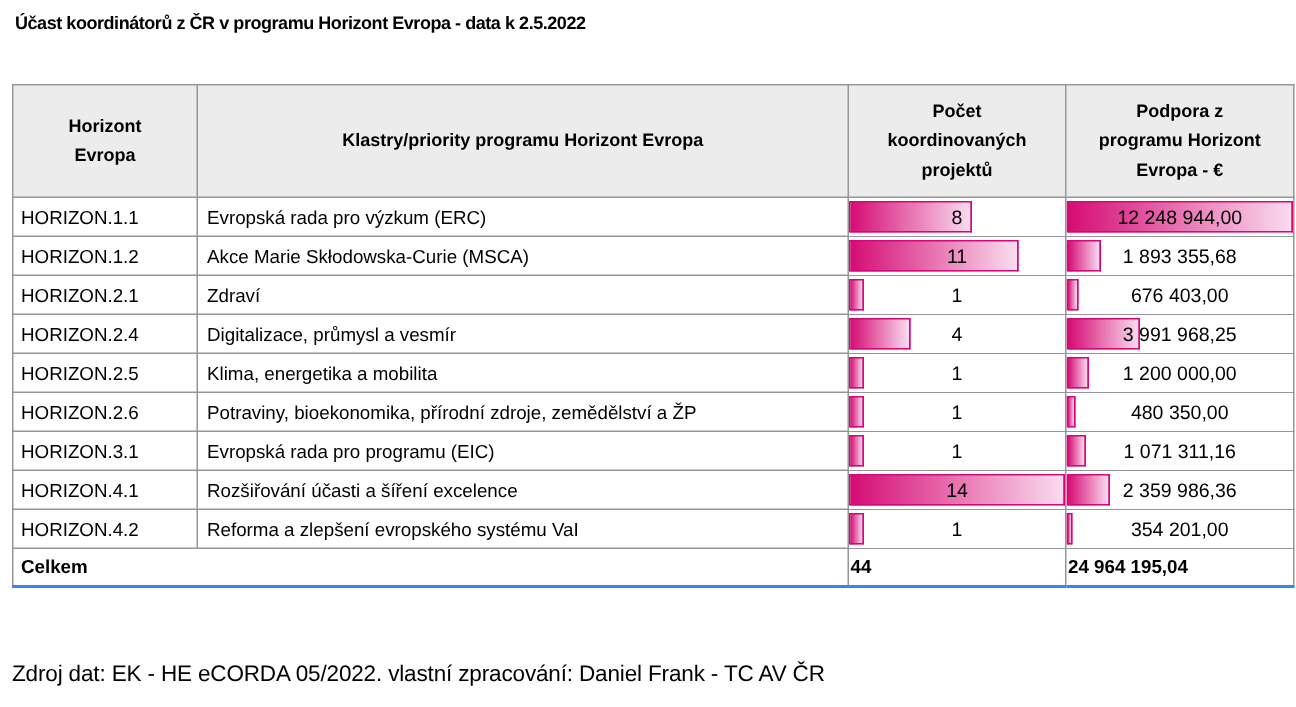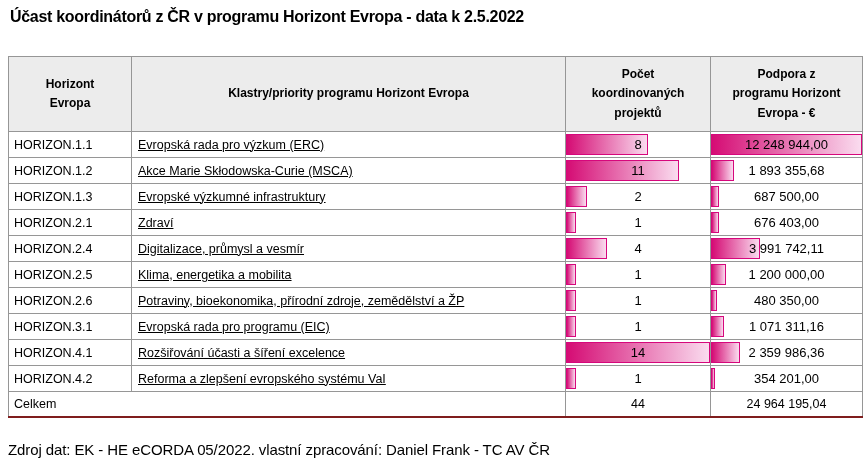--- a/index.html
+++ b/index.html
@@ -10,21 +10,21 @@
     height: 471px;
     font-family: "Liberation Sans", sans-serif;
     color: #000;
     overflow: hidden;
     position: relative;
   }
   .title {
     position: absolute;
     left: 10px;
     top: 8px;
-    font-size: 16px;
+    font-size: 12px;
     font-weight: bold;
     letter-spacing: -0.3px;
     white-space: nowrap;
     text-align: center;
   }
   table.report {
     position: absolute;
     left: 8px;
     top: 56px;
     width: 854px;
@@ -47,49 +47,49 @@
     line-height: 1.6;
     padding: 0 2px;
   }
   .report tbody td {
     height: 25px;
     font-size: 12.5px;
     vertical-align: middle;
     background: #ffffff;
   }
   .c-code { padding-left: 5px; font-size: 12px; }
-  .c-cluster { padding-left: 6px; text-decoration: underline; }
+  .c-cluster { padding-left: 6px; }
   .bar-cell { position: relative; padding: 0; overflow: hidden; }
   .bar {
     position: absolute;
     left: 0;
     top: 2px;
     height: 21px;
     background: linear-gradient(90deg, #d50c74, #fadcef);
     border: 1px solid #d6077c;
     box-sizing: border-box;
   }
   .cellval {
     position: relative;
     z-index: 1;
     text-align: center;
     font-size: 13px;
     line-height: 25px;
   }
   .total-row td {
     background: #ececec;
-    font-weight: normal;
+    font-weight: bold;
     font-size: 13px;
     height: 26px;
     border-top: 1px solid #777777;
-    border-bottom: 2px solid #7f1d1d;
+    border-bottom: 2px solid #3b82f6;
     vertical-align: middle;
   }
   .total-label { padding-left: 5px; text-align: left; }
-  .total-num { text-align: center; }
+  .total-num { }
   .footer {
     position: absolute;
     left: 8px;
     top: 441px;
     font-size: 15px;
     letter-spacing: -0.1px;
     white-space: nowrap;
   }
 </style>
 </head>
@@ -137,32 +137,20 @@
     <td class="bar-cell">
       <div class="bar projects-bar" style="width: 78.5714%; background: linear-gradient(90deg, rgb(213, 12, 116), rgb(250, 220, 239)); border-color: rgb(214, 7, 124);"></div>
       <div class="cellval projects-val">11</div>
     </td>
     <td class="bar-cell">
       <div class="bar support-bar" style="width: 15.4573%; background: linear-gradient(90deg, rgb(213, 12, 116), rgb(250, 220, 239)); border-color: rgb(214, 7, 124);"></div>
       <div class="cellval support-val">1 893 355,68</div>
     </td>
   </tr>
 
-  <tr>
-    <td class="c-code"><span class="code">HORIZON.1.3</span></td>
-    <td class="c-cluster"><span class="cluster">Evropské výzkumné infrastruktury</span></td>
-    <td class="bar-cell">
-      <div class="bar projects-bar" style="width: 14.2857%; background: linear-gradient(90deg, rgb(213, 12, 116), rgb(250, 220, 239)); border-color: rgb(214, 7, 124);"></div>
-      <div class="cellval projects-val">2</div>
-    </td>
-    <td class="bar-cell">
-      <div class="bar support-bar" style="width: 5.61273%; background: linear-gradient(90deg, rgb(213, 12, 116), rgb(250, 220, 239)); border-color: rgb(214, 7, 124);"></div>
-      <div class="cellval support-val">687 500,00</div>
-    </td>
-  </tr>
 
   <tr>
     <td class="c-code"><span class="code">HORIZON.2.1</span></td>
     <td class="c-cluster"><span class="cluster">Zdraví</span></td>
     <td class="bar-cell">
       <div class="bar projects-bar" style="width: 7.14286%; background: linear-gradient(90deg, rgb(213, 12, 116), rgb(250, 220, 239)); border-color: rgb(214, 7, 124);"></div>
       <div class="cellval projects-val">1</div>
     </td>
     <td class="bar-cell">
       <div class="bar support-bar" style="width: 5.52213%; background: linear-gradient(90deg, rgb(213, 12, 116), rgb(250, 220, 239)); border-color: rgb(214, 7, 124);"></div>
@@ -172,21 +160,21 @@
 
   <tr>
     <td class="c-code"><span class="code">HORIZON.2.4</span></td>
     <td class="c-cluster"><span class="cluster">Digitalizace, průmysl a vesmír</span></td>
     <td class="bar-cell">
       <div class="bar projects-bar" style="width: 28.5714%; background: linear-gradient(90deg, rgb(213, 12, 116), rgb(250, 220, 239)); border-color: rgb(214, 7, 124);"></div>
       <div class="cellval projects-val">4</div>
     </td>
     <td class="bar-cell">
       <div class="bar support-bar" style="width: 32.5892%; background: linear-gradient(90deg, rgb(213, 12, 116), rgb(250, 220, 239)); border-color: rgb(214, 7, 124);"></div>
-      <div class="cellval support-val">3 991 742,11</div>
+      <div class="cellval support-val">3 991 968,25</div>
     </td>
   </tr>
 
   <tr>
     <td class="c-code"><span class="code">HORIZON.2.5</span></td>
     <td class="c-cluster"><span class="cluster">Klima, energetika a mobilita</span></td>
     <td class="bar-cell">
       <div class="bar projects-bar" style="width: 7.14286%; background: linear-gradient(90deg, rgb(213, 12, 116), rgb(250, 220, 239)); border-color: rgb(214, 7, 124);"></div>
       <div class="cellval projects-val">1</div>
     </td>

